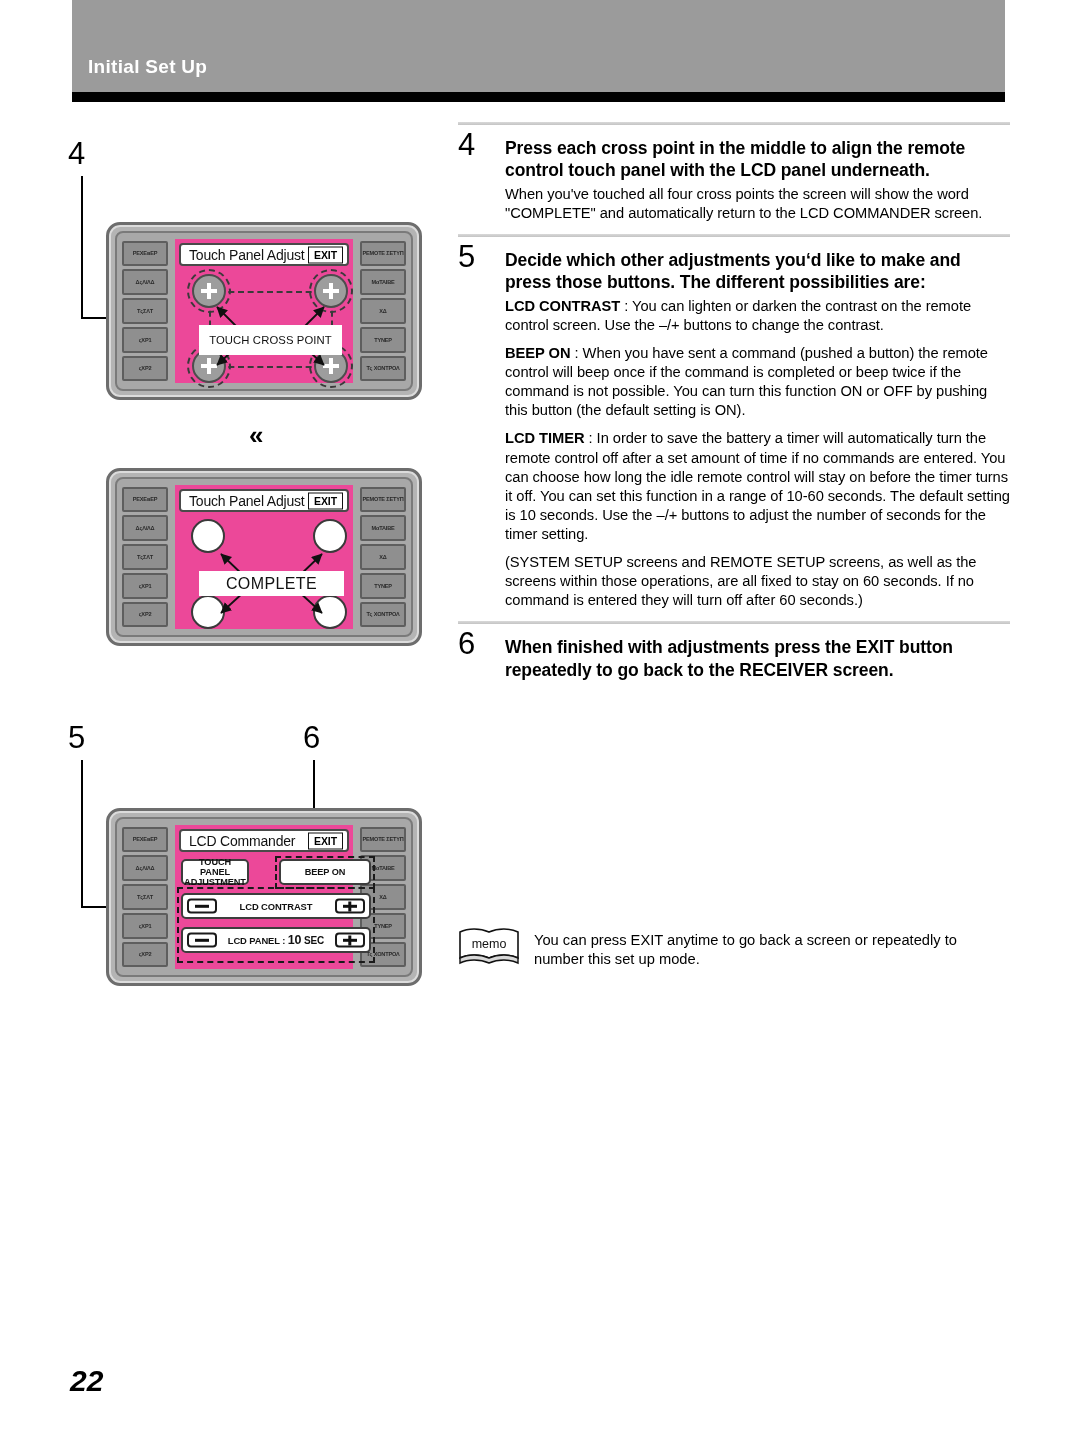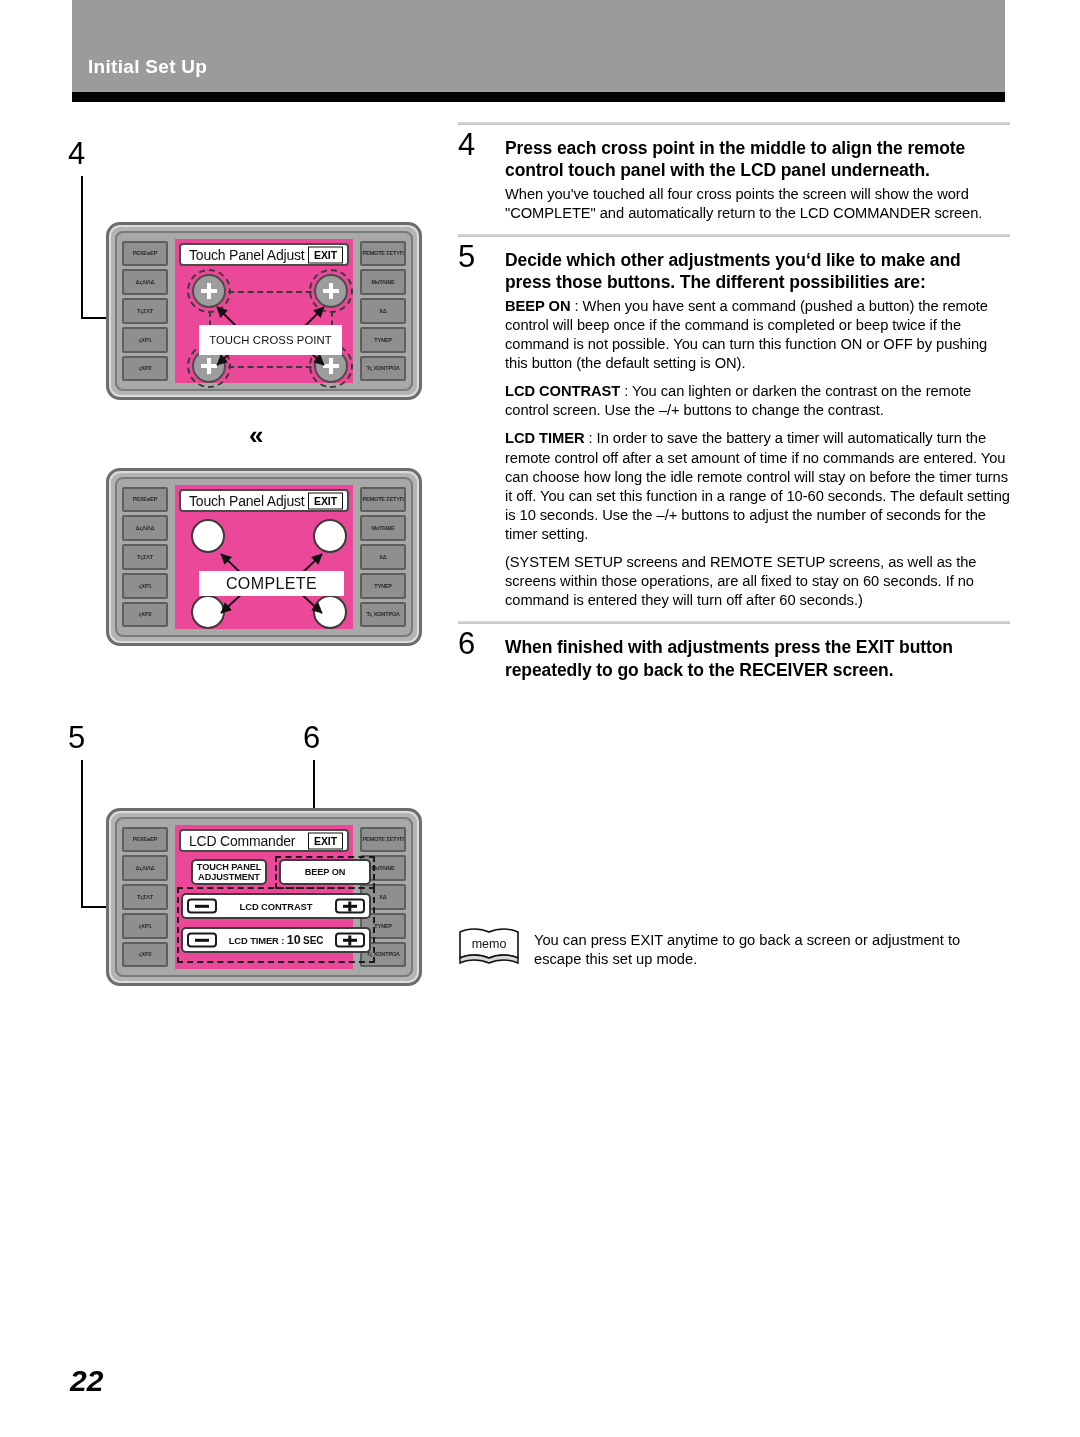--- a/index.html
+++ b/index.html
@@ -480,38 +480,38 @@
 
     <div class="screen">
       <div class="titlebar">
         <span class="titlebar-text">LCD Commander</span>
         <span class="exit-btn">EXIT</span>
       </div>
 
       <div class="dash-box" style="left:2px; top:62px; width:198px; height:76px;"></div>
       <div class="dash-box" style="left:100px; top:31px; width:100px; height:33px;"></div>
 
-      <div class="menu-btn" style="left:16px; top:34px; width:76px; height:26px;">
+      <div class="menu-btn" style="left:6px; top:34px; width:68px; height:26px;">
         <span>
           <span>TOUCH PANEL</span><br>
           <span>ADJUSTMENT</span>
         </span>
       </div>
       <div class="menu-btn" style="left:104px; top:34px; width:92px; height:26px;">BEEP ON</div>
 
       <div class="rowbtn" style="left:6px; top:68px; width:190px; height:26px;">
         <span class="pm minus"></span>
         <span>LCD CONTRAST</span>
         <span class="pm plus"></span>
       </div>
 
       <div class="rowbtn" style="left:6px; top:102px; width:190px; height:26px;">
         <span class="pm minus"></span>
         <span>
-          <span>LCD TIMER :</span>
+          <span>LCD PANEL :</span>
           <span class="timer-val">10</span>
           <span class="timer-unit">SEC</span>
         </span>
         <span class="pm plus"></span>
       </div>
     </div>
   </div>
 </div>
 
 <div class="text-col">
@@ -521,23 +521,23 @@
     <div class="step-num">4</div>
     <div class="step-head">Press each cross point in the middle to align the remote  control touch panel with the LCD panel underneath.</div>
     <div class="step-body">When you've touched all four cross points the screen will show the word "COMPLETE" and automatically return to the LCD COMMANDER screen.</div>
   </div>
 
   <div class="hr"></div>
   <div class="step">
     <div class="step-num">5</div>
     <div class="step-head">Decide which other adjustments you‘d like to make and press those buttons. The different possibilities are:</div>
 
+    <div class="step-body"><b>LCD CONTRAST</b><span> : You can lighten or darken the contrast on the remote control screen. Use the –/+ buttons to change the contrast.</span></div>
+
     <div class="step-body"><b>BEEP ON</b><span> : When you have sent a command (pushed a button) the remote control will beep once if the command is completed or beep twice if the command is not possible. You can turn this function ON or OFF by pushing this button (the default setting is ON).</span></div>
-
-    <div class="step-body"><b>LCD CONTRAST</b><span> : You can lighten or darken the contrast on the remote control screen. Use the –/+ buttons to change the contrast.</span></div>
 
     <div class="step-body"><b>LCD TIMER</b><span> : In order to save the battery a timer will automatically turn the remote control off after a set amount of time if no commands are entered. You can choose how long the idle remote control will stay on before the timer turns it off. You can set this function in a range of 10-60 seconds. The default setting is 10 seconds. Use the –/+ buttons to adjust the number of seconds for the timer setting.</span></div>
 
     <div class="step-body">(SYSTEM SETUP screens and REMOTE SETUP screens, as well as the screens within those operations, are all fixed to stay on 60 seconds. If no command is entered they will turn off after 60 seconds.)</div>
   </div>
 
   <div class="hr"></div>
   <div class="step">
     <div class="step-num">6</div>
     <div class="step-head">When finished with adjustments press the EXIT button repeatedly to go back to the RECEIVER screen.</div>
@@ -546,16 +546,16 @@
 </div>
 
 <div class="memo-wrap">
   <div class="memo-icon">
     <svg width="62" height="40" viewBox="0 0 62 40">
       <path d="M2,5 C10,1 22,1 31,5 C40,1 52,1 60,5 L60,31 C52,27 40,27 31,31 C22,27 10,27 2,31 Z" fill="#ffffff" stroke="#111" stroke-width="1.6"></path>
       <path d="M2,31 C10,27 22,27 31,31 C40,27 52,27 60,31 L60,36 C52,32 40,32 31,36 C22,32 10,32 2,36 Z" fill="#d8d8d8" stroke="#111" stroke-width="1.4"></path>
       <text x="31" y="21" font-family="Liberation Sans, sans-serif" font-size="12.5" text-anchor="middle" fill="#111">memo</text>
     </svg>
   </div>
-  <div class="memo-text">You can press EXIT anytime to go back a screen or adjustment to escape this set up mode.</div>
+  <div class="memo-text">You can press EXIT anytime to go back a screen or repeatedly to number this set up mode.</div>
 </div>
 
 <div class="page-num">22</div>
 
 </body></html>

